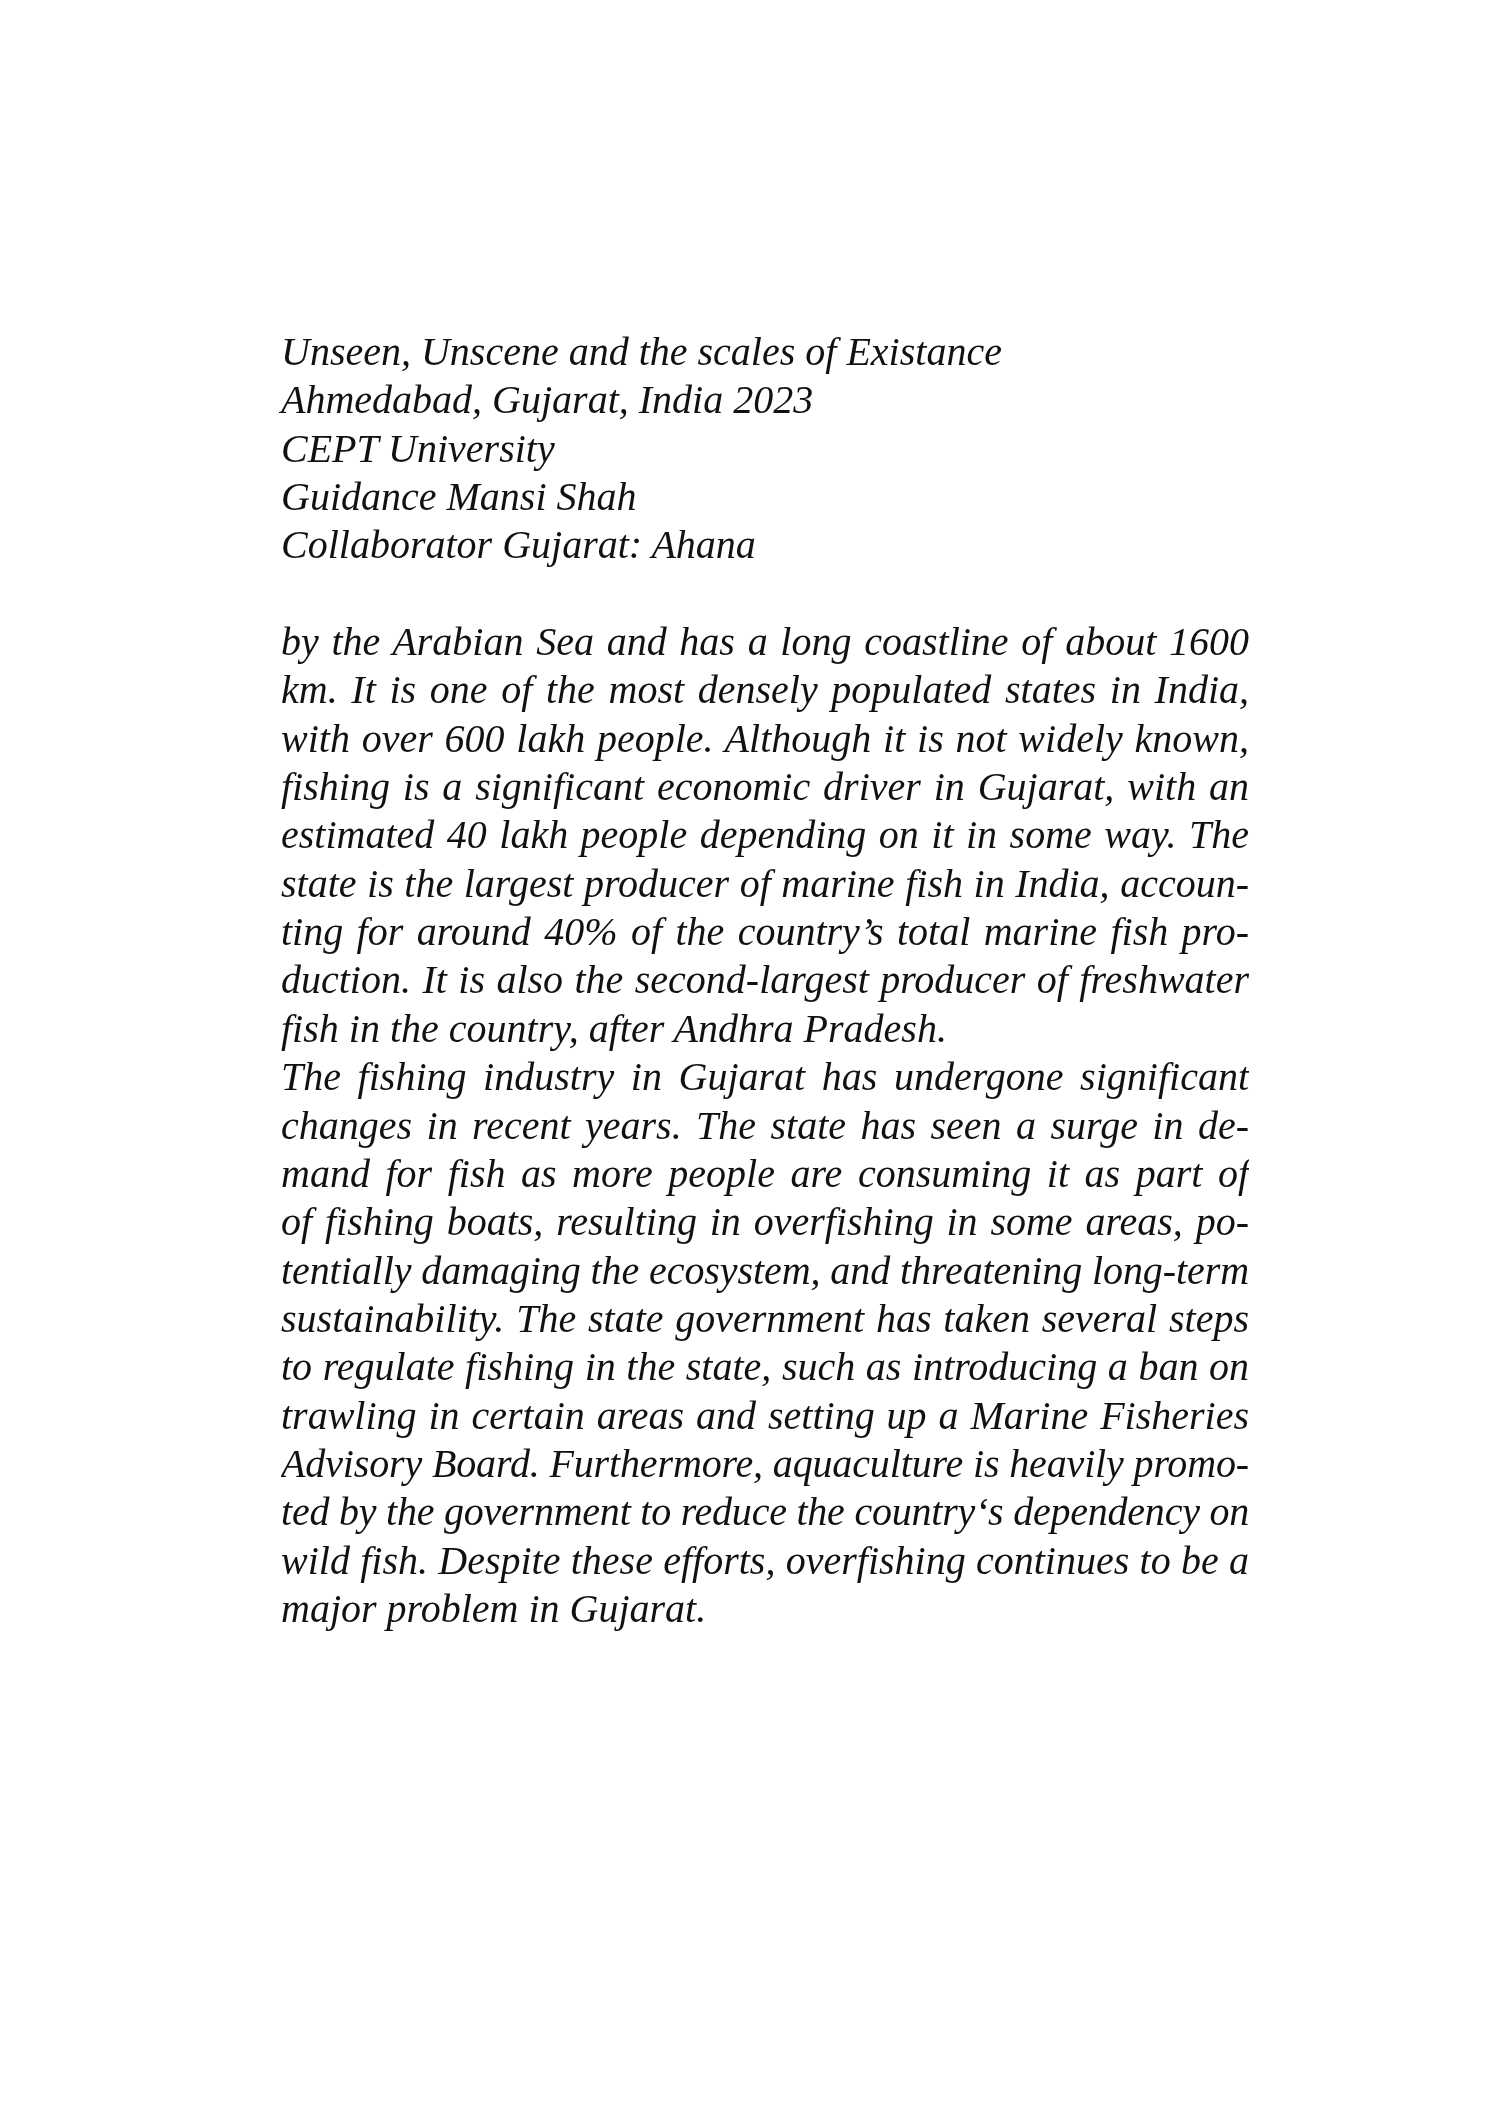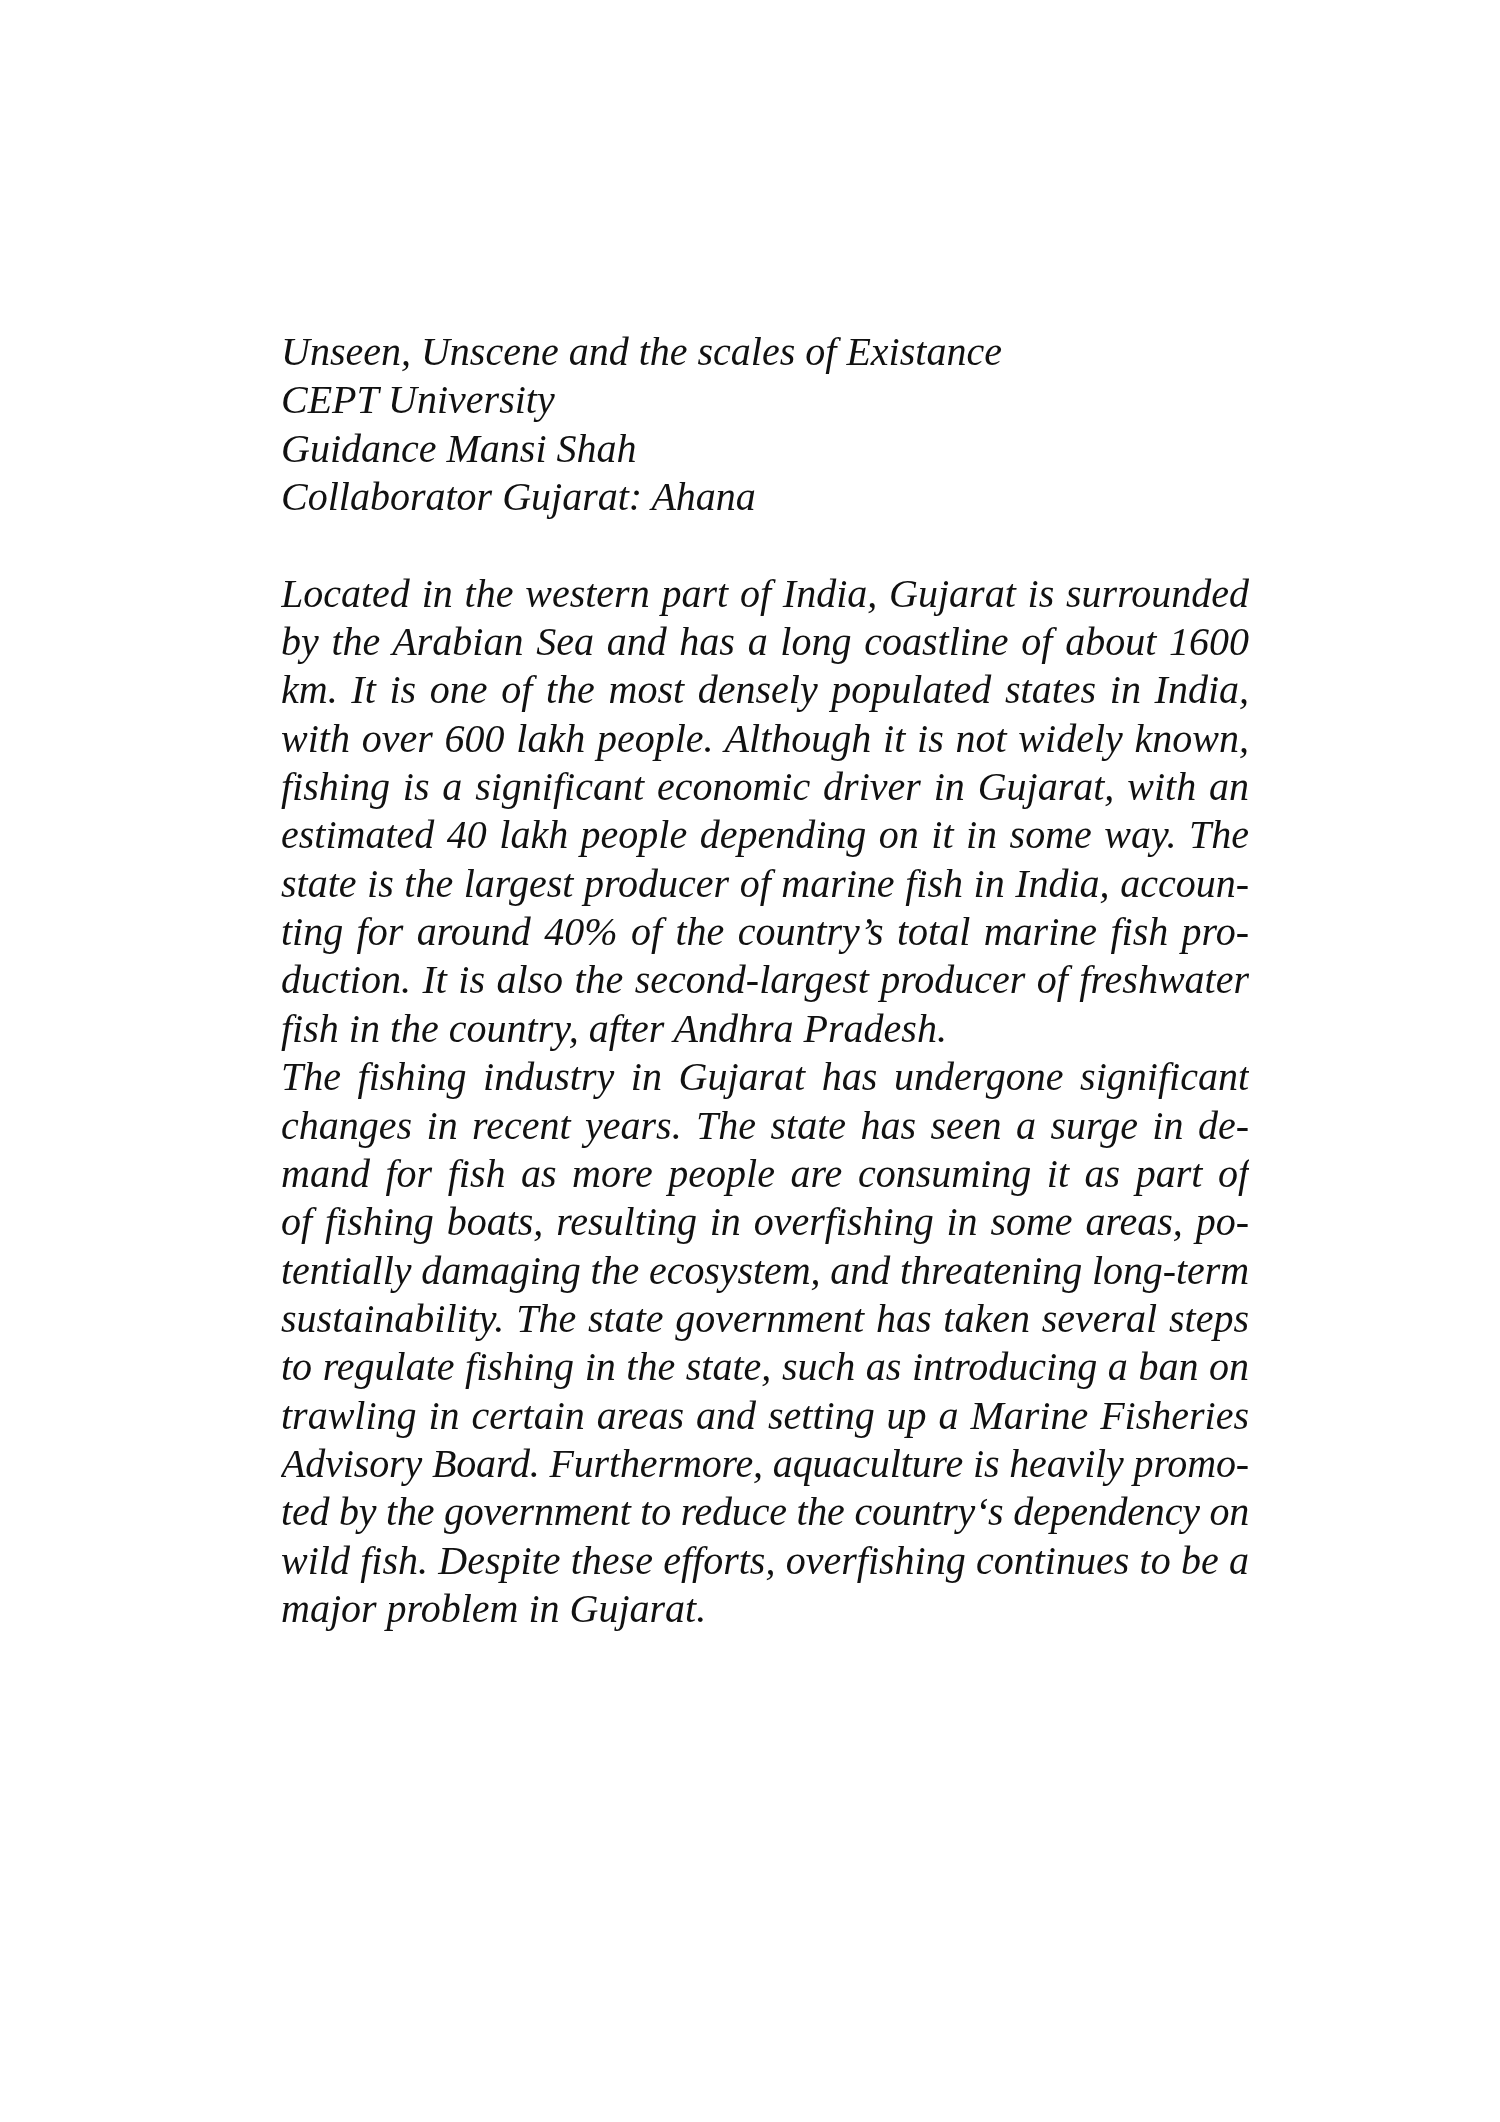--- a/index.html
+++ b/index.html
@@ -58,29 +58,29 @@
   }
 </style>
 </head>
 <body>
 
 <div class="page">
   <div class="text-block">
 
     <div class="header-block">
       <span class="line">Unseen, Unscene and the scales of Existance</span>
+      <span class="line">Ahmedabad, Gujarat, India  2023</span>
       <span class="line">CEPT University</span>
       <span class="line">Guidance Mansi Shah</span>
       <span class="line">Collaborator Gujarat: Ahana</span>
     </div>
 
     <div class="spacer"></div>
 
     <div class="para">
-      <span class="line">Located in the western part of India, Gujarat is surrounded</span>
       <span class="line">by the Arabian Sea and has a long coastline of about 1600</span>
       <span class="line">km. It is one of the most densely populated states in India,</span>
       <span class="line">with over 600 lakh people. Although it is not widely known,</span>
       <span class="line">fishing is a significant economic driver in Gujarat, with an</span>
       <span class="line">estimated 40 lakh people depending on it in some way. The</span>
       <span class="line">state is the largest producer of marine fish in India, accoun-</span>
       <span class="line">ting for around 40% of the country’s total marine fish pro-</span>
       <span class="line">duction. It is also the second-largest producer of freshwater</span>
       <span class="line last">fish in the country, after Andhra Pradesh.</span>
     </div>

